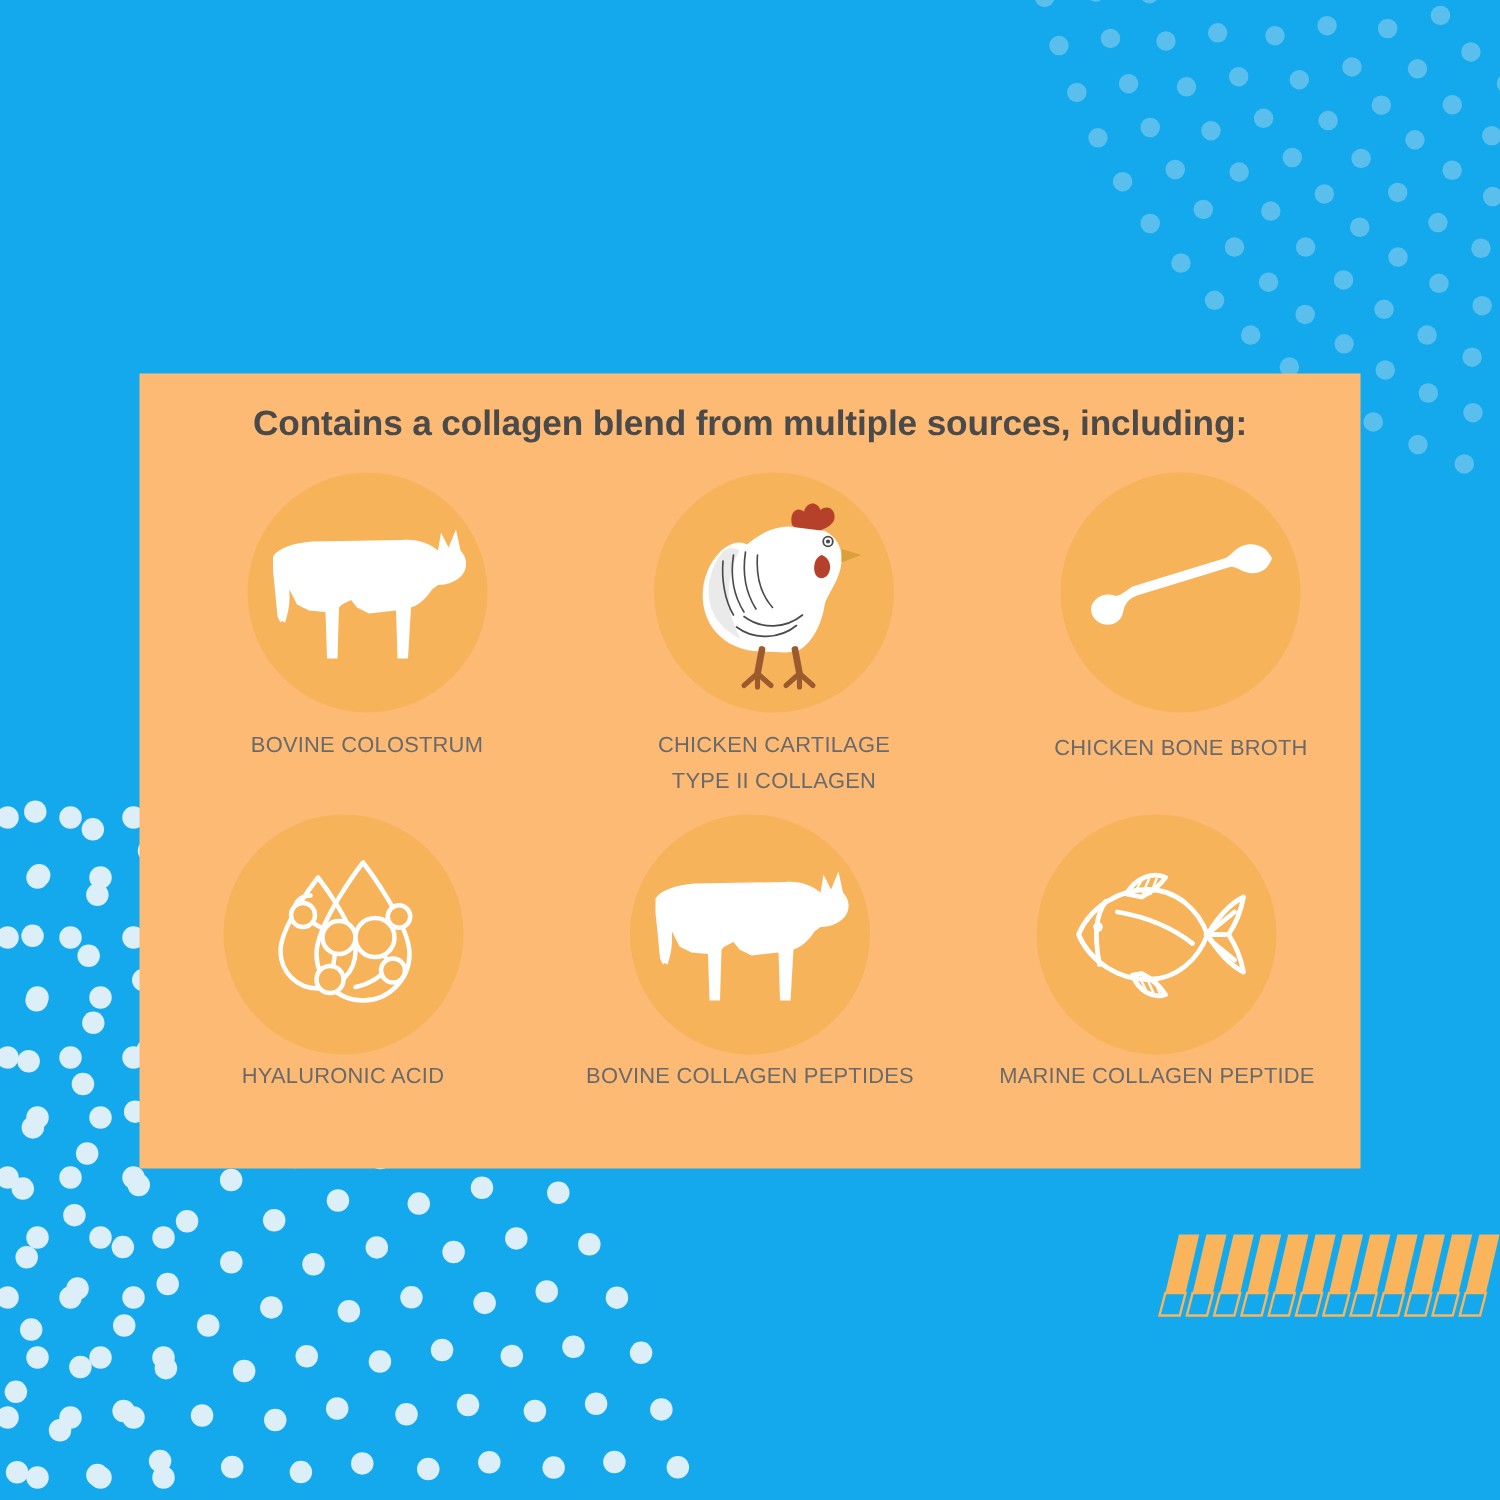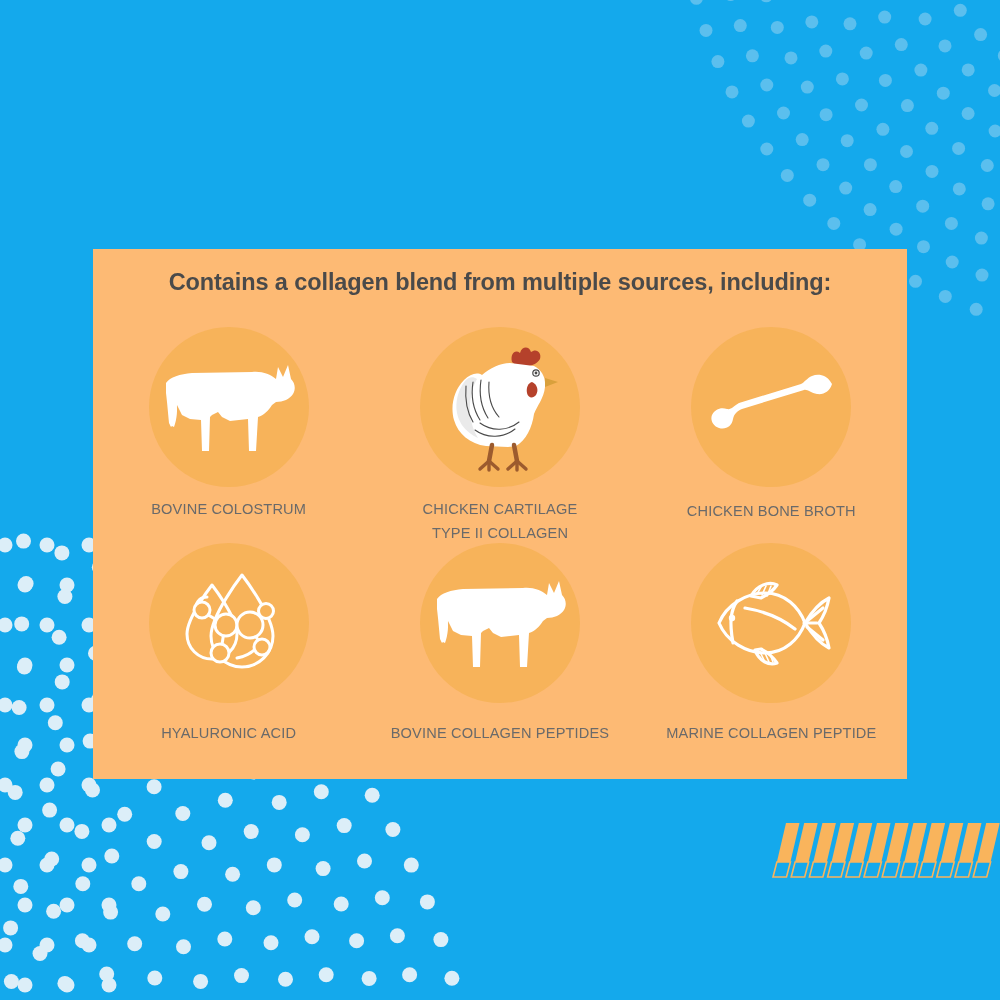--- a/index.html
+++ b/index.html
@@ -34,21 +34,21 @@
   .grid {
     position:absolute;
     left:0; top:66px;
     width:814px; height:464px;
   }
   .row {
     position:absolute;
     left:0; width:814px; height:232px;
     display:flex;
   }
-  .row.r1 { top:12px; }
+  .row.r1 { top:0;margin-left:16px; }
   .row.r2 { top:228px; }
 
   .cell {
     flex:1 1 0;
     position:relative;
     display:flex;
     flex-direction:column;
     align-items:center;
   }
   .circle {
@@ -65,21 +65,21 @@
   .caption {
     margin-top:11px;
     text-align:center;
     font-size:14.6px;
     color:#6A6A6A;
     line-height:1.62;
     letter-spacing:0.15px;
     white-space:pre-line;
   }
   .cell.c2 .caption { margin-top:13px; }
-  .cell.shift-up .caption { margin-top:19px; }
+  .cell.shift-up .caption { margin-top:4px; }
 </style>
 </head>
 <body>
 
 <div class="bg-layer">
 
   <svg id="dots-tr" width="1000" height="1000" style="position:absolute;left:0;top:0;">
     <g id="g-tr" fill="#5BBFEE">
         <circle cx="1004.3" cy="55.7" r="6.5"></circle>
         <circle cx="980.6" cy="34.6" r="6.5"></circle>

